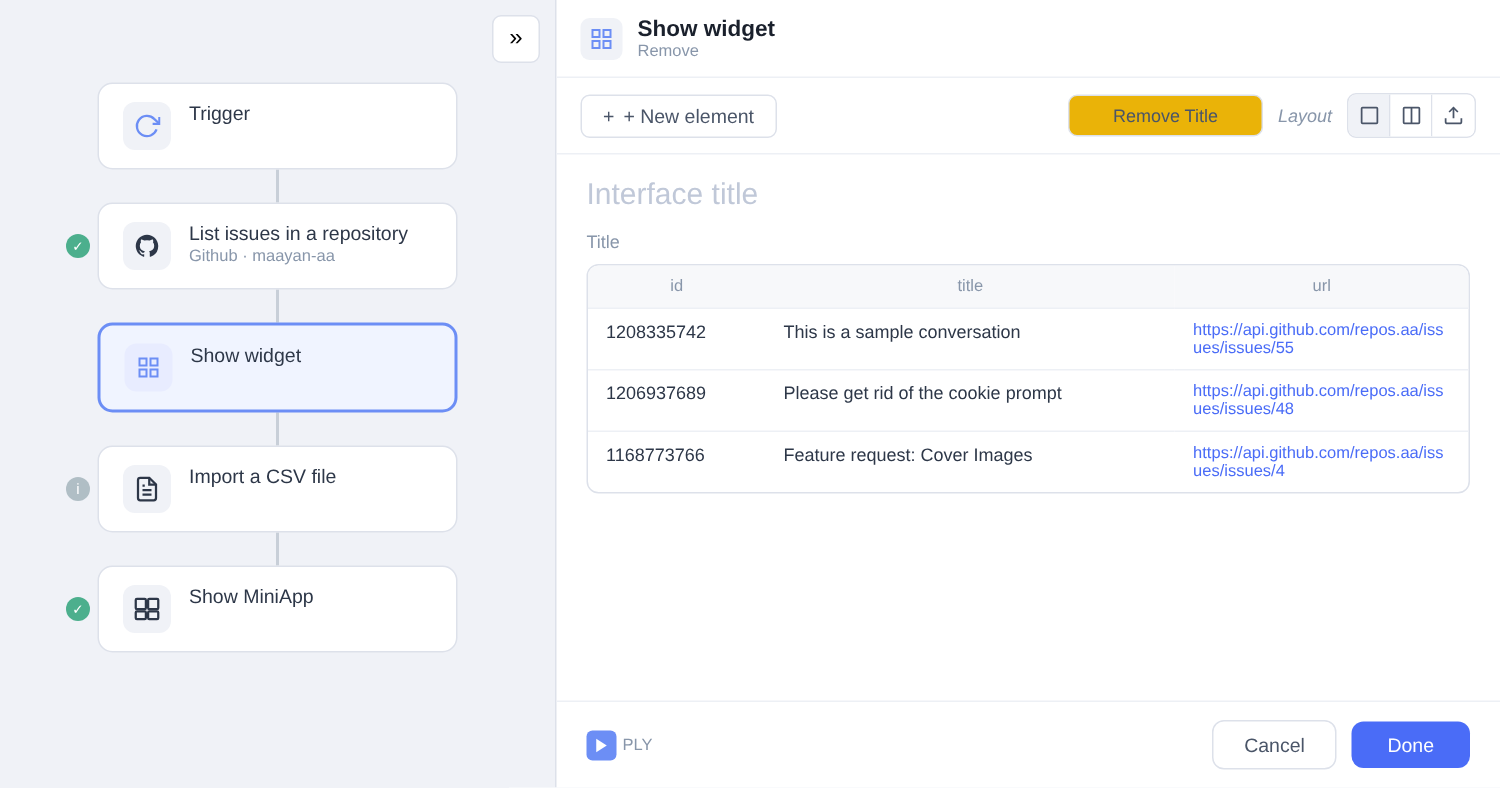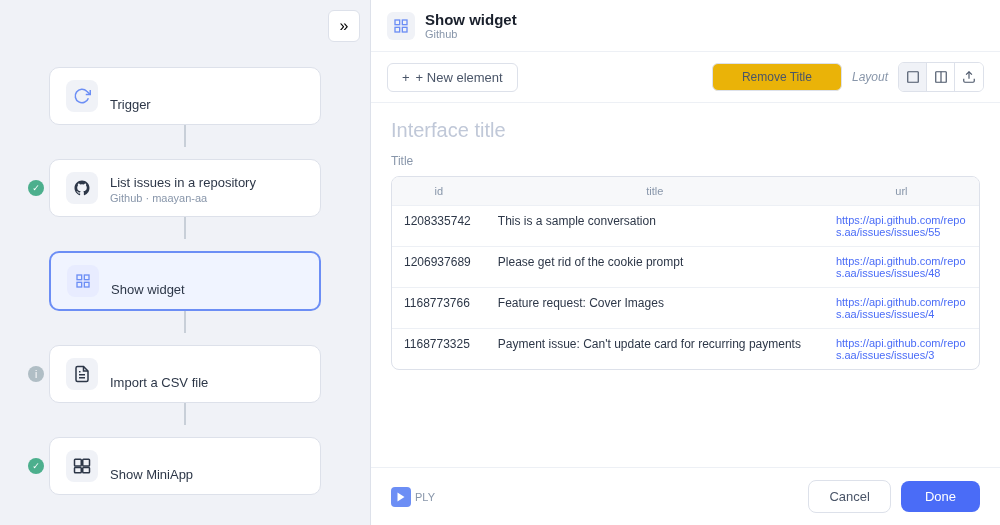--- a/index.html
+++ b/index.html
@@ -45,26 +45,25 @@
       align-items: center;
       gap: 0;
       padding-top: 55px;
     }
 
     .flow-node {
       background: white;
       border: 1px solid #dde1ea;
       border-radius: 10px;
       padding: 12px 16px;
-      width: 272px;
-      display: flex;
-      align-items: flex-end;
+      width: 240px;
+      display: flex;
+      align-items: flex-start;
       gap: 12px;
       position: relative;
-      margin-top: 12px;
     }
 
     .flow-node.active {
       border: 2px solid #6c8ef5;
       background: #f0f4ff;
     }
 
     .flow-node-icon {
       width: 32px;
       height: 32px;
@@ -447,21 +446,21 @@
     <div class="right-header-icon">
       <svg width="16" height="16" viewBox="0 0 24 24" fill="none" stroke="#6c8ef5" stroke-width="2">
         <rect x="3" y="3" width="7" height="7"></rect>
         <rect x="14" y="3" width="7" height="7"></rect>
         <rect x="3" y="14" width="7" height="7"></rect>
         <rect x="14" y="14" width="7" height="7"></rect>
       </svg>
     </div>
     <div class="right-header-text">
       <div class="right-header-title">Show widget</div>
-      <div class="right-header-subtitle">Github</div>
+      <div class="right-header-subtitle">Remove</div>
     </div>
   </div>
 
   <div class="right-toolbar">
     <button class="new-element-btn">
       <span>+</span>
       <span>+ New element</span>
     </button>
     <div class="spacer"></div>
     <button class="remove-title-btn">Remove Title</button>
@@ -510,25 +509,20 @@
             <tr>
       <td>1206937689</td>
       <td>Please get rid of the cookie prompt</td>
       <td class="url-cell">https://api.github.com/repos.aa/issues/issues/48</td>
     </tr>
             <tr>
       <td>1168773766</td>
       <td>Feature request: Cover Images</td>
       <td class="url-cell">https://api.github.com/repos.aa/issues/issues/4</td>
     </tr>
-            <tr>
-      <td>1168773325</td>
-      <td>Payment issue: Can't update card for recurring payments</td>
-      <td class="url-cell">https://api.github.com/repos.aa/issues/issues/3</td>
-    </tr>
           </tbody>
       </table>
     </div>
   </div>
 
   <div class="right-footer">
     <div class="ply-logo">
       <div class="ply-logo-mark">
         <svg width="12" height="12" viewBox="0 0 24 24" fill="white">
           <polygon points="5,3 19,12 5,21"></polygon>

